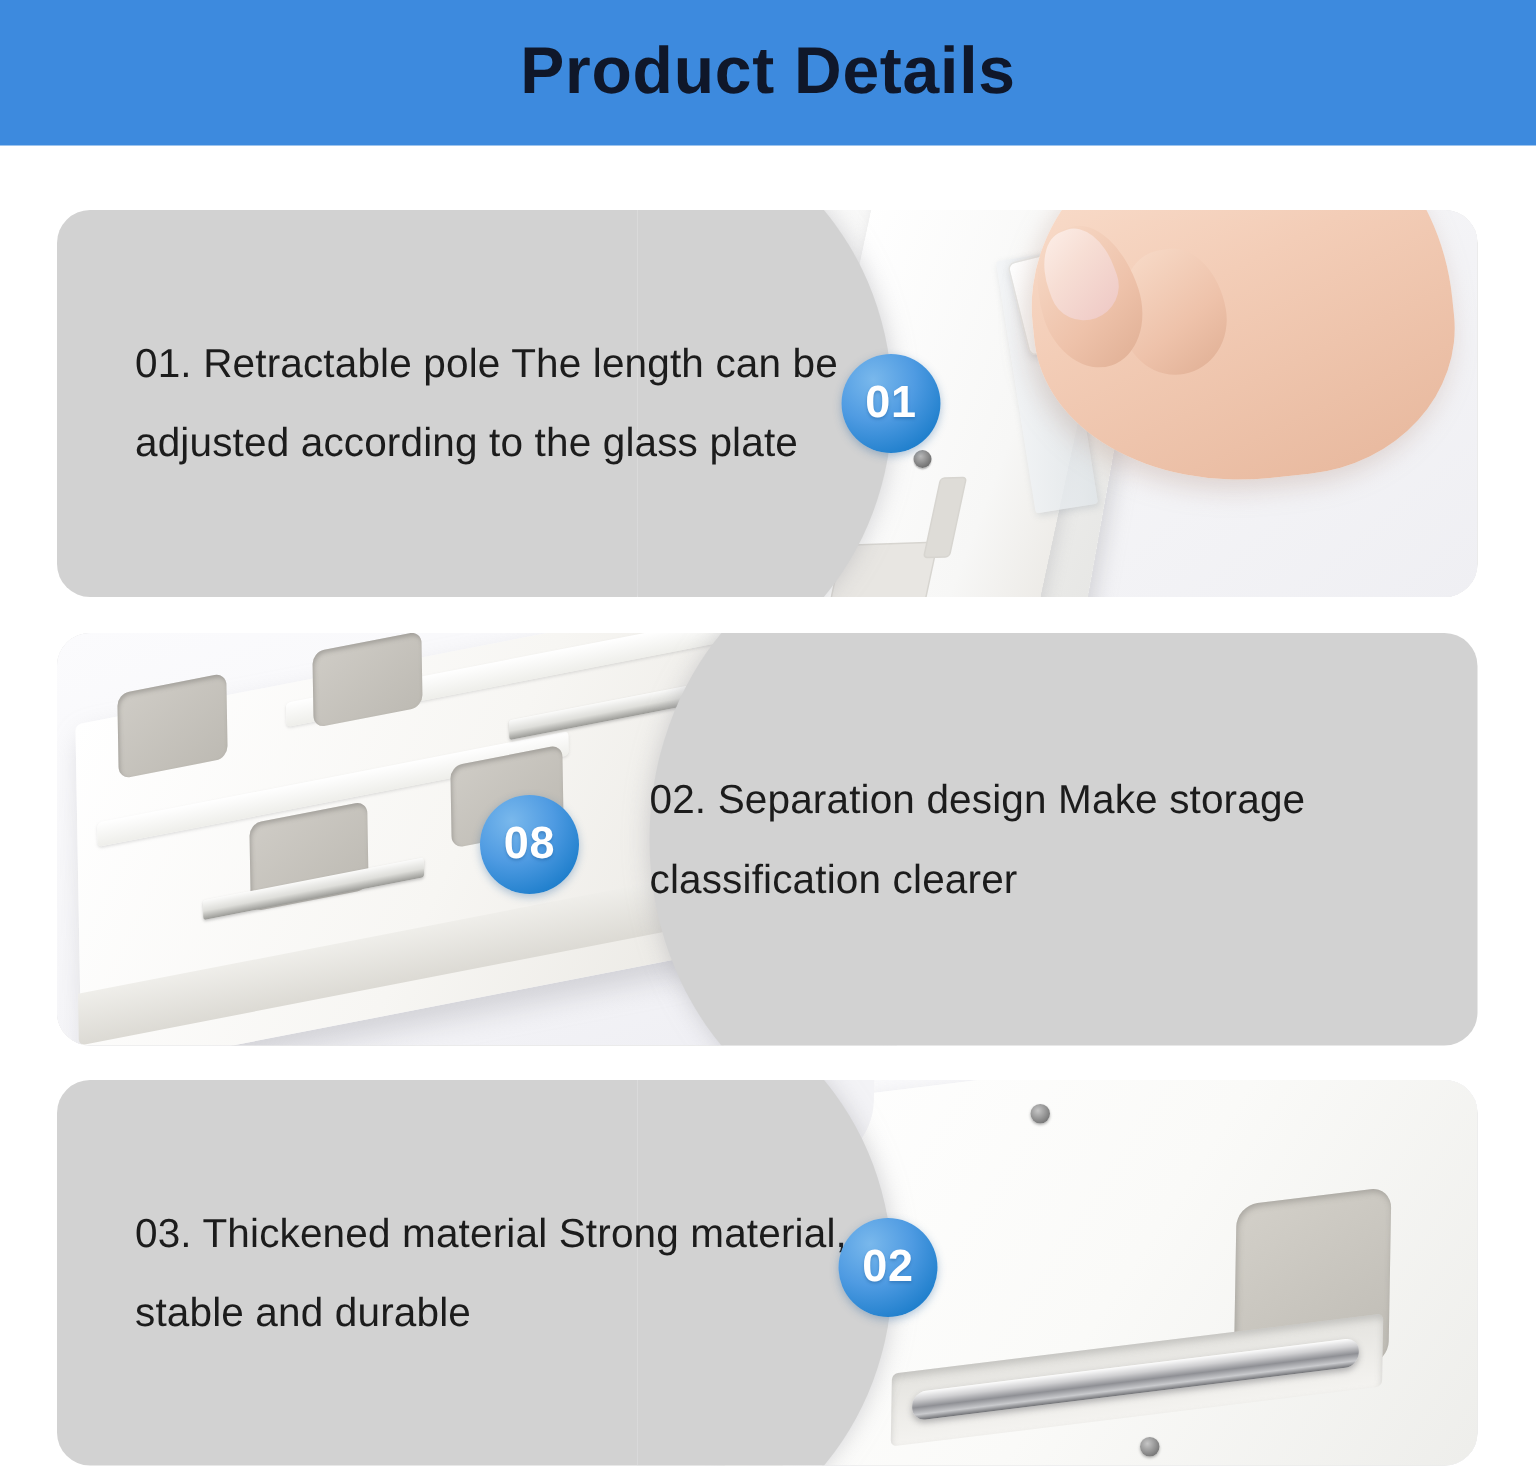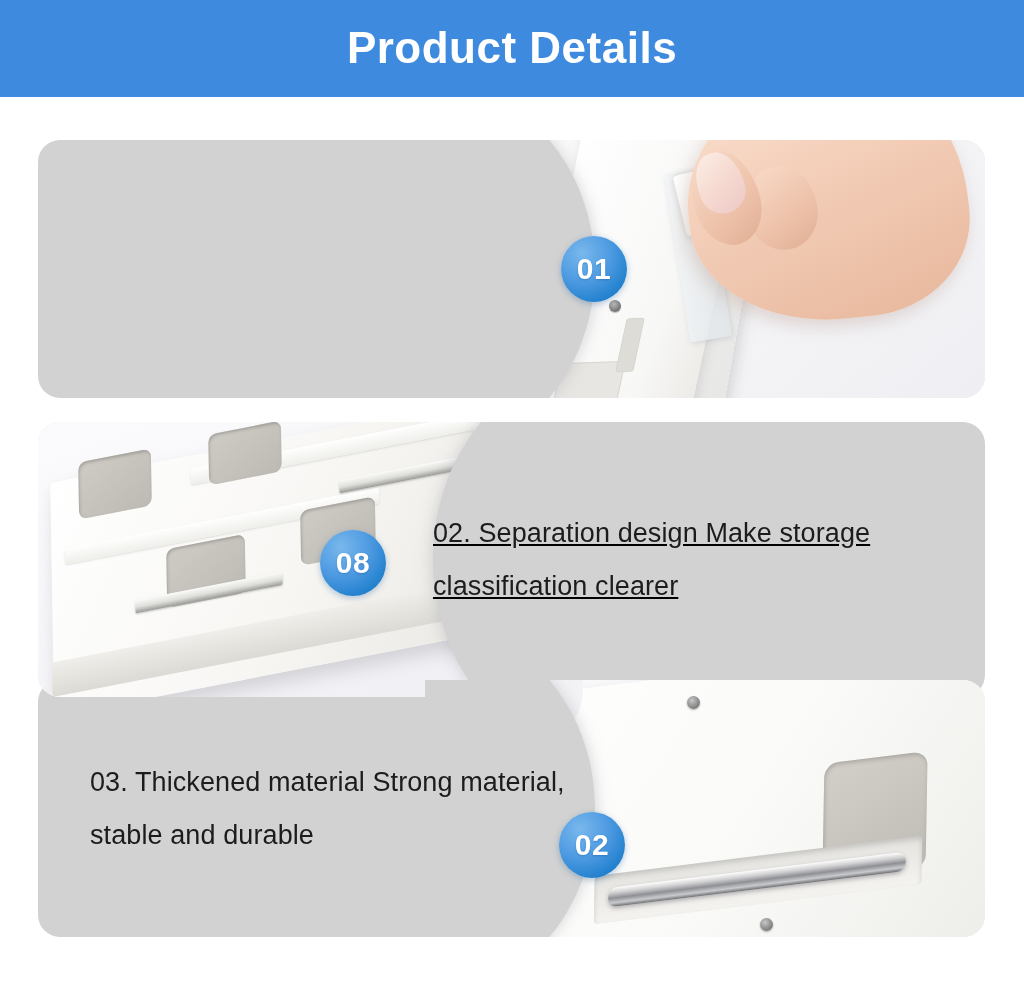--- a/index.html
+++ b/index.html
@@ -22,62 +22,62 @@
     left: 0;
     top: 0;
     width: 1024px;
     height: 97px;
     background: #3d8ade;
     display: flex;
     align-items: center;
     justify-content: center;
   }
   .header-title {
-    color: #ffffff;
+    color: #0f172a;
     font-size: 44px;
     font-weight: bold;
     letter-spacing: 0.5px;
     line-height: 1;
     margin-top: -2px;
     white-space: nowrap;
   }
 
   
   .card {
     position: absolute;
     left: 38px;
     width: 947px;
     background: #d2d2d2;
     border-radius: 22px;
     overflow: hidden;
   }
   #card-1 { top: 140px; height: 258px; }
   #card-2 { top: 422px; height: 275px; }
-  #card-3 { top: 680px; height: 257px; text-decoration: underline; }
+  #card-3 { top: 720px; height: 257px; text-decoration: underline; }
 
   
   .card-text {
     position: absolute;
     top: 0;
     height: 100%;
     display: flex;
     align-items: center;
     z-index: 3;
     box-sizing: border-box;
   }
   .card-text p {
     margin: 0;
     color: #1c1c1c;
     font-size: 27px;
     line-height: 1.96;
     font-weight: normal;
     letter-spacing: 0.1px;
   }
   .text-left  { left: 0;  width: 600px; padding: 0 30px 0 52px; }
-  .text-right { right: 0; width: 600px; padding: 0 40px 0 48px; text-decoration: underline; }
+  .text-right { right: 0; width: 600px; padding: 0 40px 0 48px; }
 
   
   .card-photo {
     position: absolute;
     top: 0;
     height: 100%;
     z-index: 1;
     overflow: hidden;
   }
   .photo-right { right: 0; width: 560px; }
@@ -364,20 +364,23 @@
     <div class="pw c1-screw"></div>
     <div class="pw c1-strip"></div>
     <div class="pw c1-tab"></div>
     <div class="pw c1-hand"></div>
     <div class="pw c1-finger c1-f2"></div>
     <div class="pw c1-finger c1-f1"></div>
     <div class="pw c1-nail"></div>
     <div class="photo-mask"></div>
   </div>
 
+  <div class="card-text text-left">
+    <p>01. Retractable pole The length can be adjusted according to the glass plate</p>
+  </div>
 </div>
 
 <div class="badge" id="badge-1">
   <span>01</span>
 </div>
 
 <div class="card" id="card-2">
 
   <div class="card-photo photo-left">
     <div class="photo-inner"></div>

